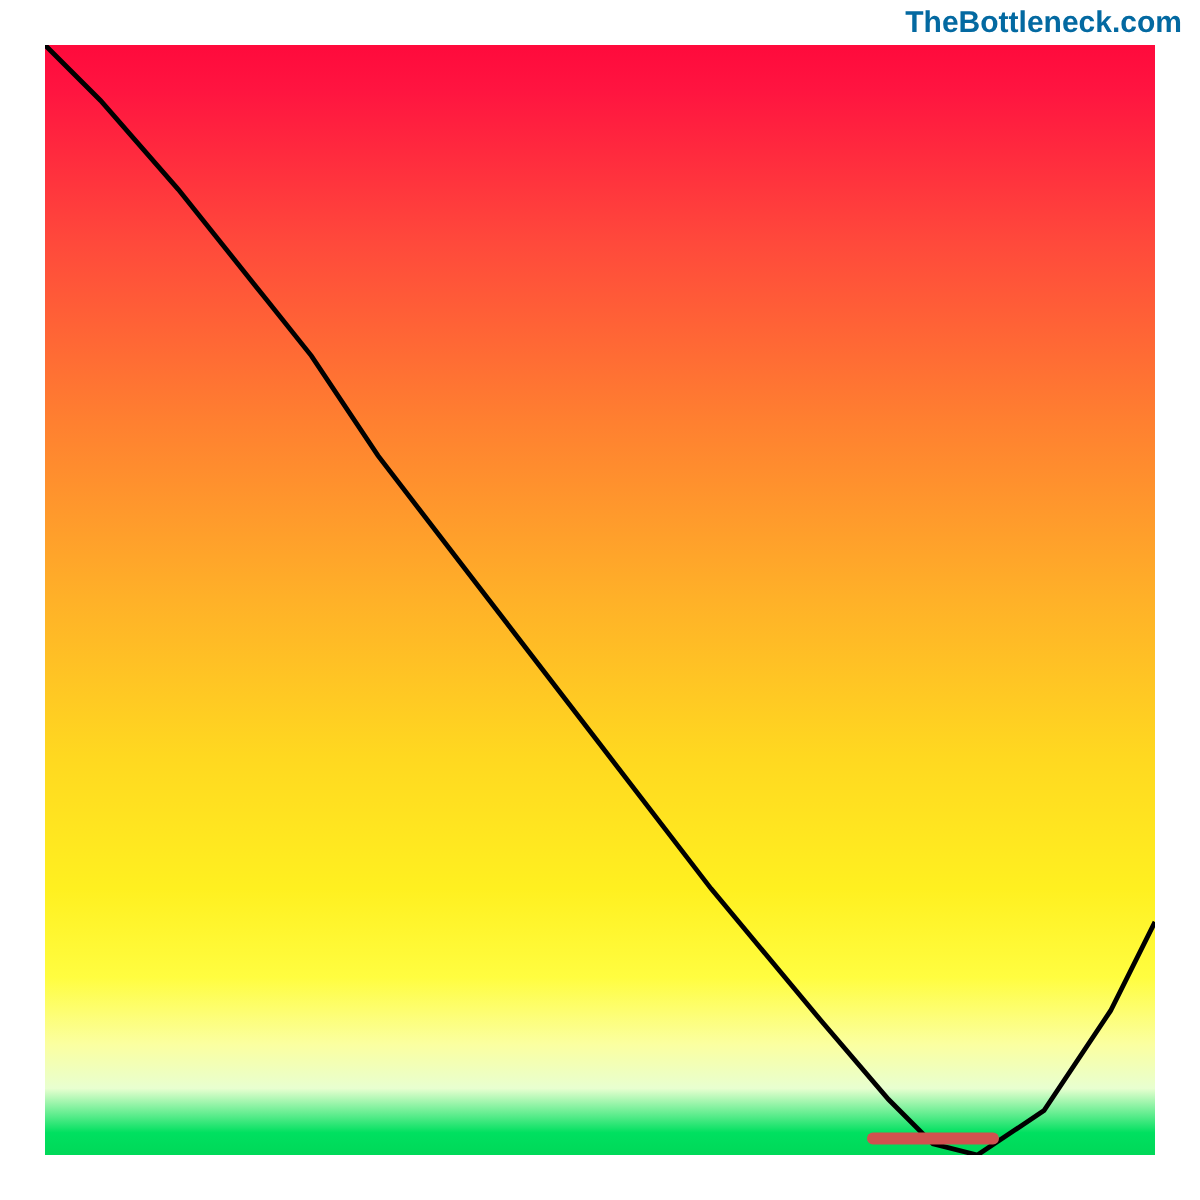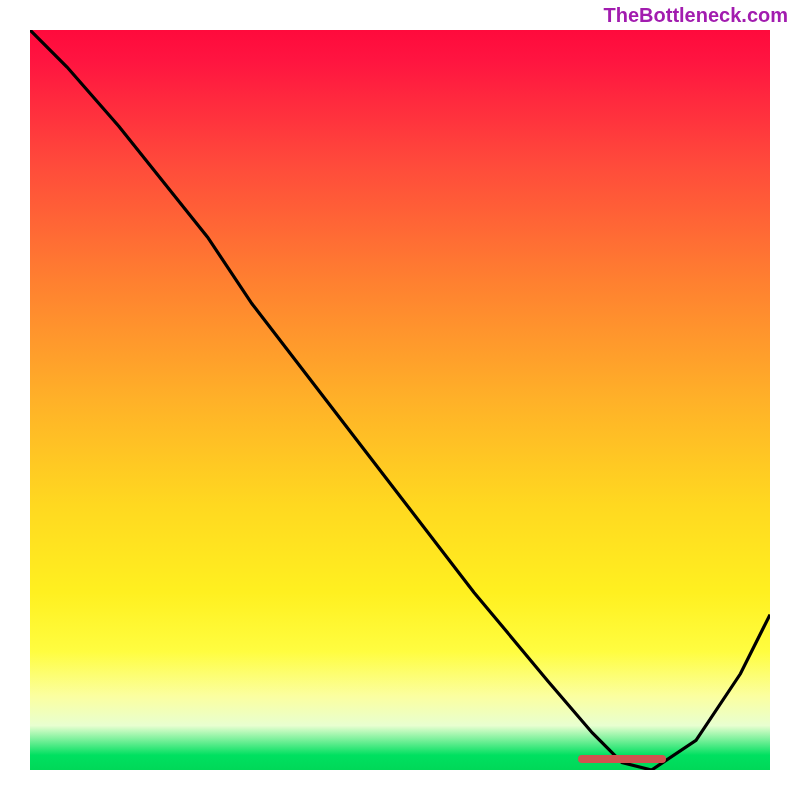--- a/index.html
+++ b/index.html
@@ -10,21 +10,21 @@
     background: #ffffff;
     position: relative;
     font-family: Arial, Helvetica, sans-serif;
   }
   .watermark {
     position: absolute;
     top: 4px;
     right: 12px;
     font-size: 20px;
     font-weight: bold;
-    color: #a21caf;
+    color: #0369a1;
     user-select: none;
   }
   .plot-area {
     position: absolute;
     left: 30px;
     top: 30px;
     width: 740px;
     height: 740px;
     overflow: hidden;
   }

